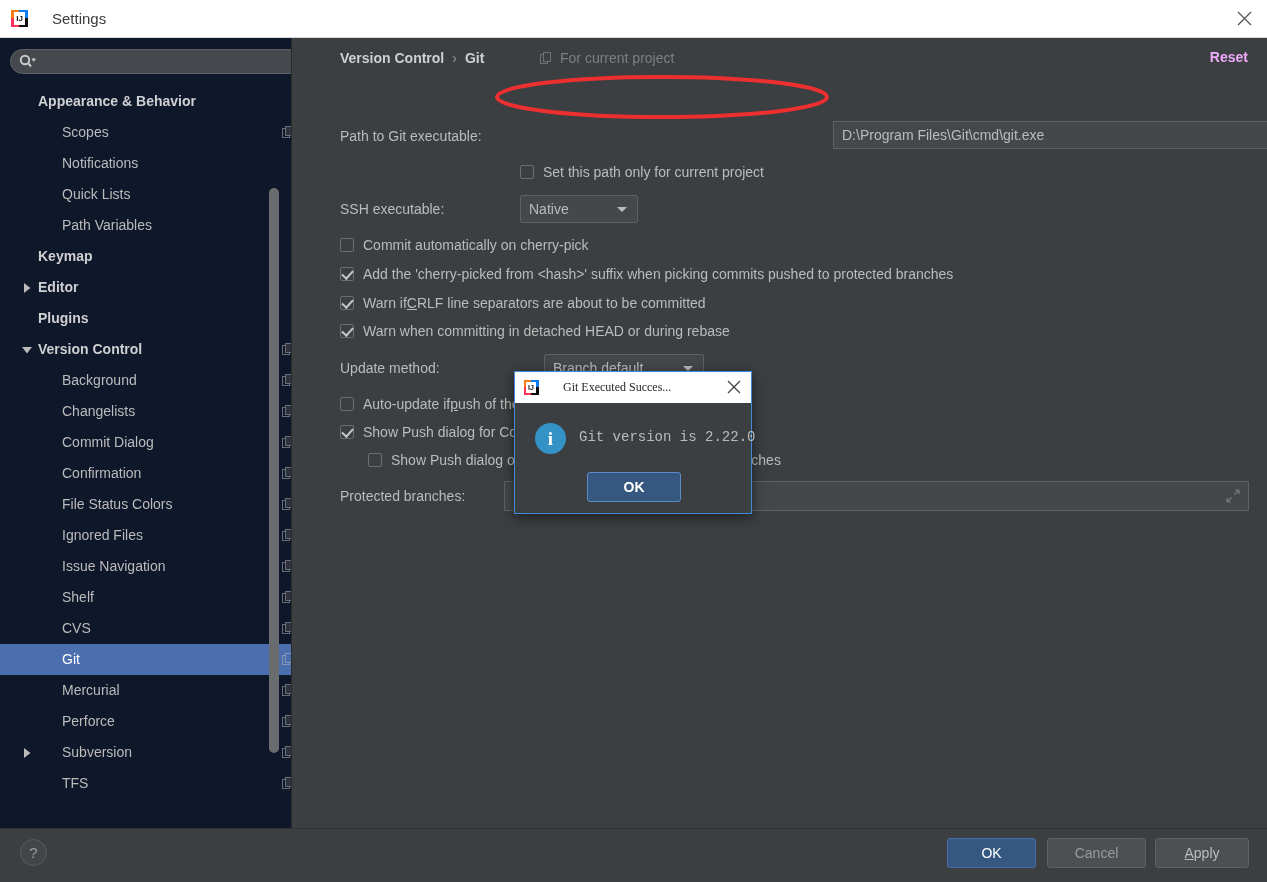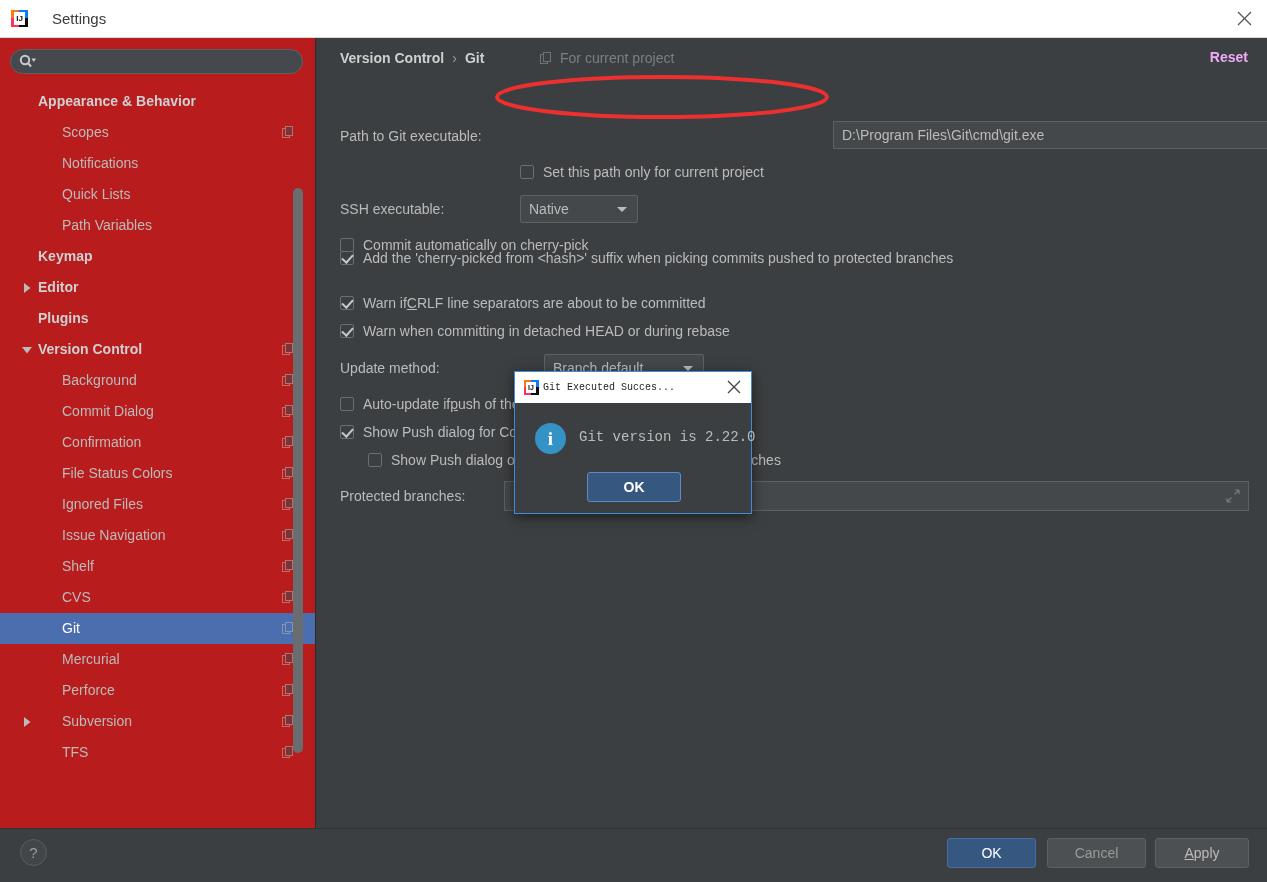--- a/index.html
+++ b/index.html
@@ -49,22 +49,22 @@
     position: absolute; right: 0; top: 0;
     width: 46px; height: 37px;
     display: flex; align-items: center; justify-content: center;
     color: #4a4a4a;
   }
   #win-close svg { display:block; }
 
   
   #sidebar {
     position: absolute; left: 0; top: 38px;
-    width: 316px; height: 790px;
-    background: #b91c1c;
+    width: 292px; height: 790px;
+    background: #0f172a;
     border-right: 1px solid #2b2b2b;
     overflow: hidden;
   }
   #search-wrap {
     position: absolute; left: 10px; top: 11px;
     width: 293px; height: 25px;
     background: #45484d;
     border: 1px solid #5e6164;
     border-radius: 13px;
     display: flex; align-items: center;
@@ -271,22 +271,22 @@
   }
   #modal-title .app-icon .q1 { position:absolute; left:0; top:0; width:7px; height:7px; background:#f97a12; }
   #modal-title .app-icon .q2 { position:absolute; right:0; top:0; width:8px; height:7px; background:#087cfa; }
   #modal-title .app-icon .q3 { position:absolute; left:0; bottom:0; width:7px; height:8px; background:#fe315d; }
   #modal-title .app-icon .q4 { position:absolute; right:0; bottom:0; width:8px; height:8px; background:#0d0d0d; }
   #modal-title .app-icon .mark {
     position:absolute; left:2px; top:2px; width:10px; height:11px;
     background:#ffffff; font-size:7px; color:#111; line-height:11px; text-align:center; font-weight:bold;
   }
   #modal-title .t {
-    margin-left: 4px; font-size: 10px; color: #1f1f1f;
-    font-family: Liberation Mono, monospace;
+    margin-left: 24px; font-size: 12px; color: #1f1f1f;
+    font-family: Liberation Serif, serif;
   }
   #modal-close {
     position: absolute; right: 6px; top: 4px;
     width: 22px; height: 22px;
     display: flex; align-items: center; justify-content: center;
     color: #333;
   }
   #modal-body {
     position: absolute; left: 0; top: 31px;
     width: 236px; height: 110px;
@@ -403,20 +403,27 @@
           </span>
         </div>
         <div class="tree-row">
           <span class="lbl" style="margin-left: 62px;">Background</span>
           <span class="copy-badge">
             <span class="b1"></span>
             <span class="b2"></span>
           </span>
         </div>
         <div class="tree-row">
+          <span class="lbl" style="margin-left: 62px;">Changelists</span>
+          <span class="copy-badge">
+            <span class="b1"></span>
+            <span class="b2"></span>
+          </span>
+        </div>
+        <div class="tree-row">
           <span class="lbl" style="margin-left: 62px;">Commit Dialog</span>
           <span class="copy-badge">
             <span class="b1"></span>
             <span class="b2"></span>
           </span>
         </div>
         <div class="tree-row">
           <span class="lbl" style="margin-left: 62px;">Confirmation</span>
           <span class="copy-badge">
             <span class="b1"></span>
@@ -535,21 +542,21 @@
     <div class="combo" style="left:204px; top:157px; width:118px; height:28px;">
       <span>Native</span>
       <span class="tri"></span>
     </div>
 
     <div class="cbrow" style="left:24px; top:199px;">
       <span class="cb"></span>
       <span>Commit automatically on cherry-pick</span>
     </div>
 
-    <div class="cbrow" style="left:24px; top:212px;">
+    <div class="cbrow" style="left:24px; top:228px;">
       <span class="cb checked"></span>
       <span>Add the 'cherry-picked from &lt;hash&gt;' suffix when picking commits pushed to protected branches</span>
     </div>
 
     <div class="cbrow" style="left:24px; top:257px;">
       <span class="cb checked"></span>
       <span>Warn if </span>
         <span class="u">C</span>
         <span>RLF line separators are about to be committed</span>
     </div>

